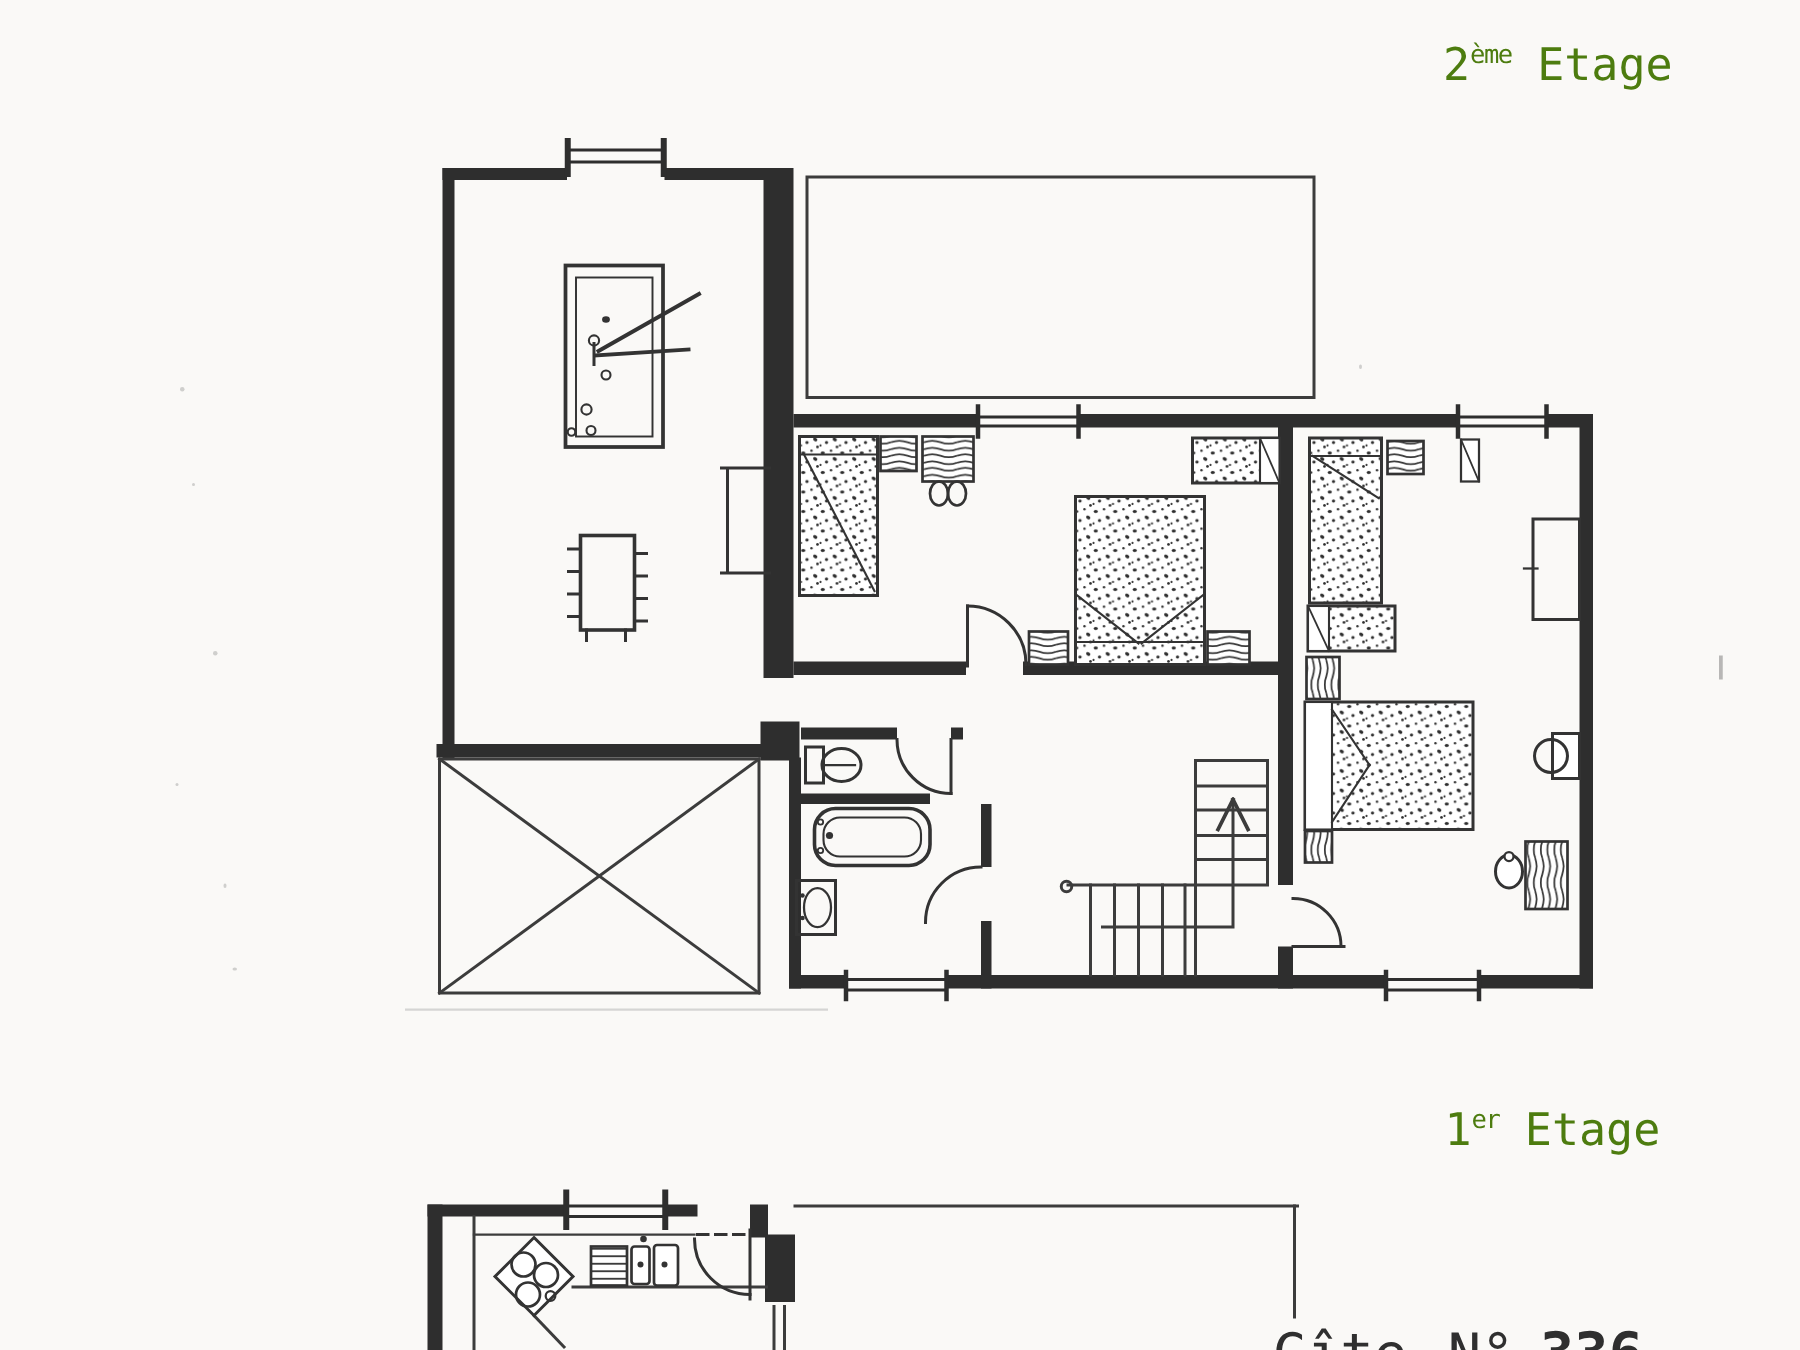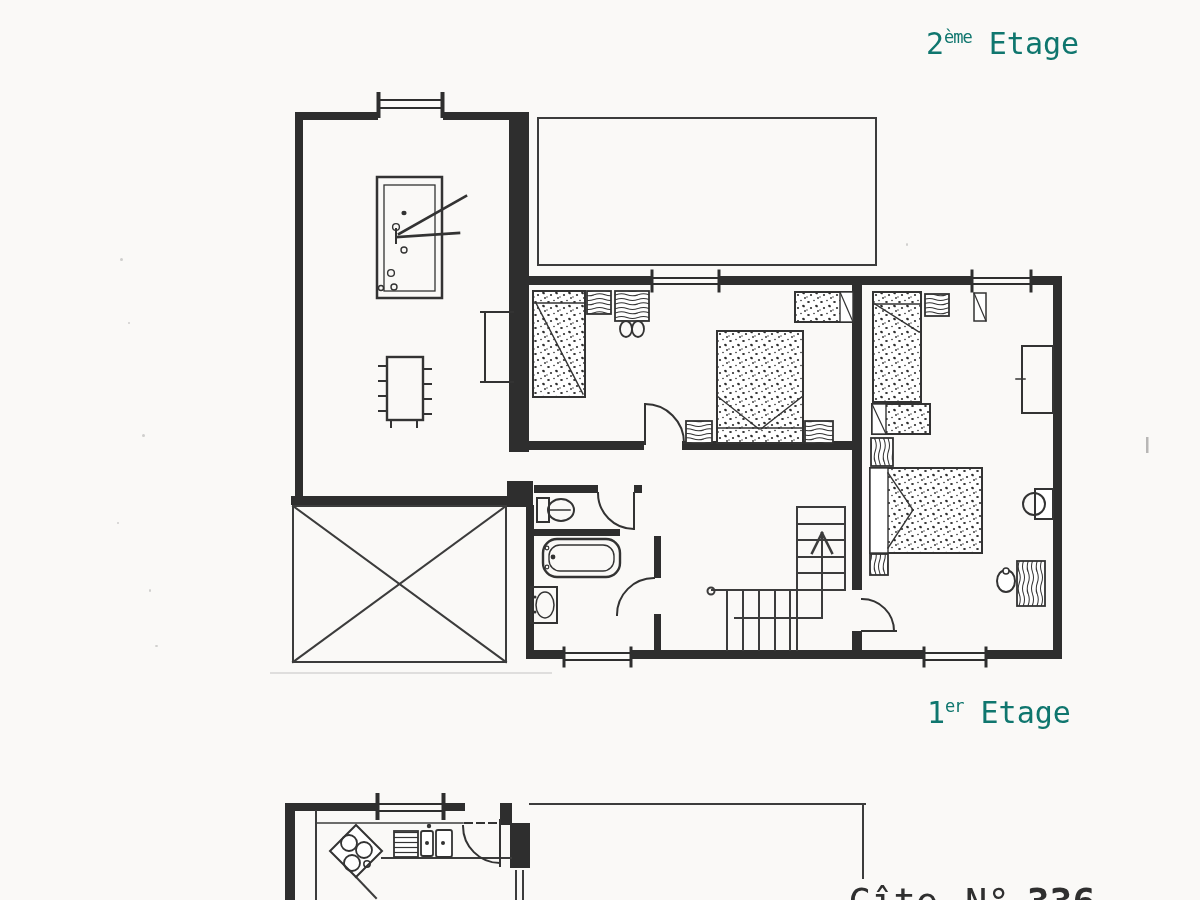--- a/index.html
+++ b/index.html
@@ -5,21 +5,21 @@
   :root{
     --bg:#faf9f7; --ink:#2e2e2e; --line:#3c3c3c; --faint:#999;
   }
   html,body{margin:0;padding:0;}
   .page{
     position:relative; width:1200px; height:900px; overflow:hidden;
     background:var(--bg);
     font-family:"DejaVu Sans Mono","Liberation Mono",monospace;
   }
   svg{position:absolute; left:0; top:0;}
-  .label{position:absolute; color:#0f766e; white-space:nowrap;}
+  .label{position:absolute; color:#4d7c0f; white-space:nowrap;margin-left:36px;}
   .label .big{font-size:30px;}
   .label .sup{font-size:17px; vertical-align:11px; letter-spacing:-1px;}
   .label .word{margin-left:17px;}
   .gite{position:absolute; left:849px; top:880px; color:#2f2f2f; font-size:37px;}
   .gite .g-no{margin-left:27px;}
   .gite .g-num{margin-left:17px; font-weight:bold; font-size:38px;}
   .speck{position:absolute; background:#777; opacity:.32; border-radius:50%;}
 </style>
 </head>
 <body>
@@ -334,21 +334,21 @@
   <g>
     <line x1="270" y1="673" x2="552" y2="673" stroke="#aaa" stroke-width="1.5" opacity="0.45"></line>
     <rect x="1146" y="437" width="2.5" height="16" fill="#555" opacity="0.4"></rect>
   </g>
 </svg>
 
 <div class="label" style="left:926px; top:26px;">
   <span class="big">2</span><span class="sup">ème</span><span class="big word">Etage</span>
 </div>
 
-<div class="label" style="left:927px; top:695px;">
+<div class="label" style="left:927px; top:736px;">
   <span class="big">1</span><span class="sup">er</span><span class="big word">Etage</span>
 </div>
 
 <div class="gite">
   <span class="g-word">Gîte</span><span class="g-no">N°</span><span class="g-num">336</span>
 </div>
 
 <div class="speck" style="left:120px;top:258px;width:3px;height:3px;"></div>
 <div class="speck" style="left:128px;top:322px;width:2px;height:2px;"></div>
 <div class="speck" style="left:142px;top:434px;width:3px;height:3px;"></div>

